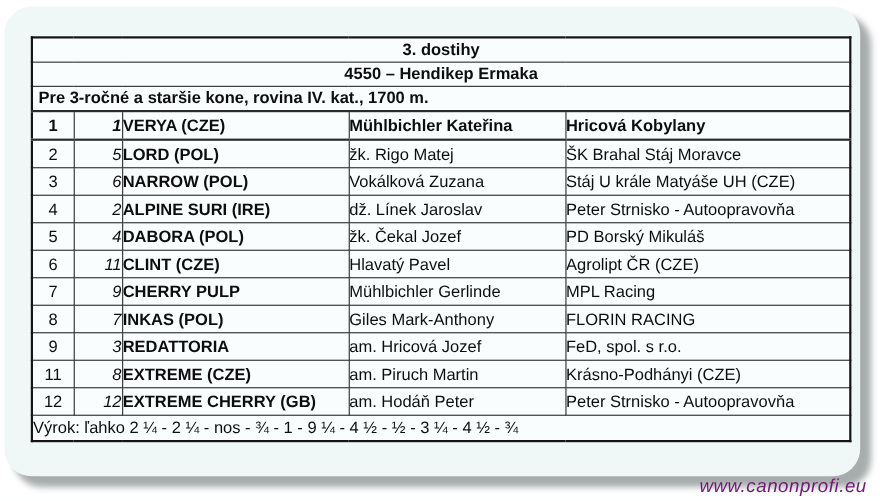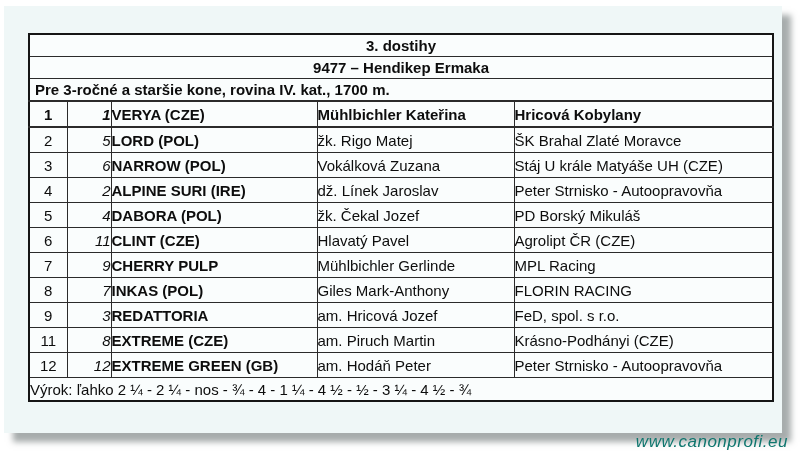--- a/index.html
+++ b/index.html
@@ -17,20 +17,21 @@
     height: 455px;
   }
   .card {
     position: absolute;
     left: 4px;
     top: 6px;
     width: 778px;
     height: 427px;
     background: #eff7f7;
     box-shadow: 9px 9px 6px rgba(120, 128, 128, 0.65);
+    border-radius: 25px;
   }
   .race-table {
     position: absolute;
     left: 24px;
     top: 27px;
     width: 744px;
     border-collapse: collapse;
     table-layout: fixed;
     background: #fafdfd;
     border: 2px solid #151515;
@@ -68,21 +69,21 @@
     height: 22px;
     text-align: left;
     padding-left: 5px;
   }
   .watermark {
     position: absolute;
     right: 12px;
     top: 432px;
     font-style: italic;
     font-size: 17px;
-    color: #0f766e;
+    color: #701a75;
     letter-spacing: 0.5px;
     margin-left: 10px;
   }
 </style>
 </head>
 <body>
 
 <div class="stage">
   <div class="card">
     <table class="race-table">
@@ -91,40 +92,40 @@
         <col style="width:44px">
         <col style="width:206px">
         <col style="width:197px">
         <col style="width:259px">
       </colgroup>
       <thead>
         <tr>
           <th colspan="5" class="hdr">3. dostihy</th>
         </tr>
         <tr>
-          <th colspan="5" class="hdr">9477 – Hendikep Ermaka</th>
+          <th colspan="5" class="hdr">4550 – Hendikep Ermaka</th>
         </tr>
         <tr class="cond">
           <td colspan="5">Pre 3-ročné a staršie kone, rovina IV. kat., 1700 m.</td>
         </tr>
       </thead>
       <tbody>
           <tr class="winner">
             <td class="col-place">1</td>
             <td class="col-num">1</td>
             <td class="col-horse">VERYA (CZE)</td>
             <td class="col-rider">Mühlbichler Kateřina</td>
             <td class="col-owner">Hricová Kobylany</td>
           </tr>
           <tr>
             <td class="col-place">2</td>
             <td class="col-num">5</td>
             <td class="col-horse">LORD (POL)</td>
             <td class="col-rider">žk. Rigo Matej</td>
-            <td class="col-owner">ŠK Brahal Zlaté Moravce</td>
+            <td class="col-owner">ŠK Brahal Stáj Moravce</td>
           </tr>
           <tr>
             <td class="col-place">3</td>
             <td class="col-num">6</td>
             <td class="col-horse">NARROW (POL)</td>
             <td class="col-rider">Vokálková Zuzana</td>
             <td class="col-owner">Stáj U krále Matyáše UH (CZE)</td>
           </tr>
           <tr>
             <td class="col-place">4</td>
@@ -171,26 +172,26 @@
           <tr>
             <td class="col-place">11</td>
             <td class="col-num">8</td>
             <td class="col-horse">EXTREME (CZE)</td>
             <td class="col-rider">am. Piruch Martin</td>
             <td class="col-owner">Krásno-Podhányi (CZE)</td>
           </tr>
           <tr>
             <td class="col-place">12</td>
             <td class="col-num">12</td>
-            <td class="col-horse">EXTREME GREEN (GB)</td>
+            <td class="col-horse">EXTREME CHERRY (GB)</td>
             <td class="col-rider">am. Hodáň Peter</td>
             <td class="col-owner">Peter Strnisko - Autoopravovňa</td>
           </tr>
         </tbody>
       <tfoot>
         <tr>
-          <td colspan="5" class="verdict">Výrok: ľahko 2 ¼ - 2 ¼ - nos - ¾ - 4 - 1 ¼ - 4 ½ - ½ - 3 ¼ - 4 ½ - ¾</td>
+          <td colspan="5" class="verdict">Výrok: ľahko 2 ¼ - 2 ¼ - nos - ¾ - 1 - 9 ¼ - 4 ½ - ½ - 3 ¼ - 4 ½ - ¾</td>
         </tr>
       </tfoot>
     </table>
   </div>
   <div class="watermark">www.canonprofi.eu</div>
 </div>
 
 </body></html>

